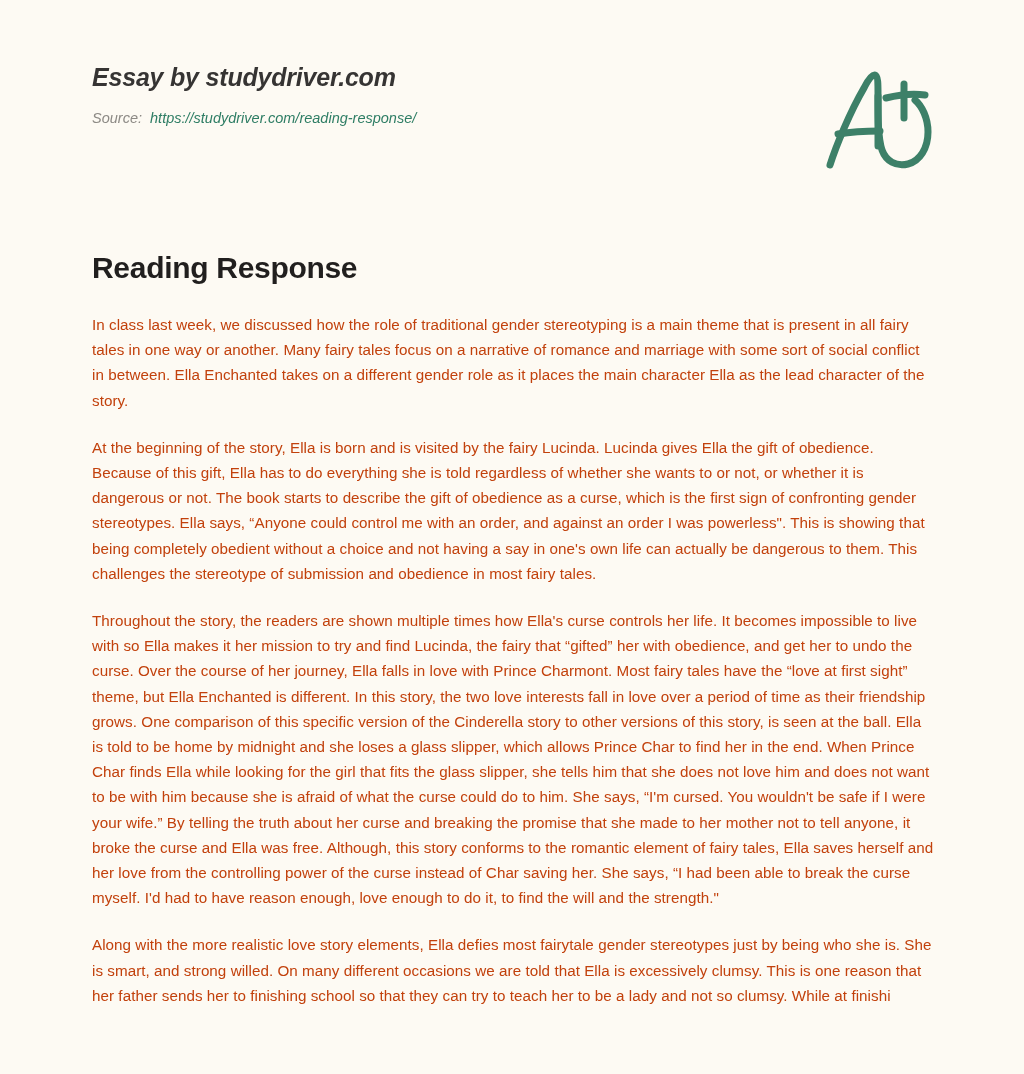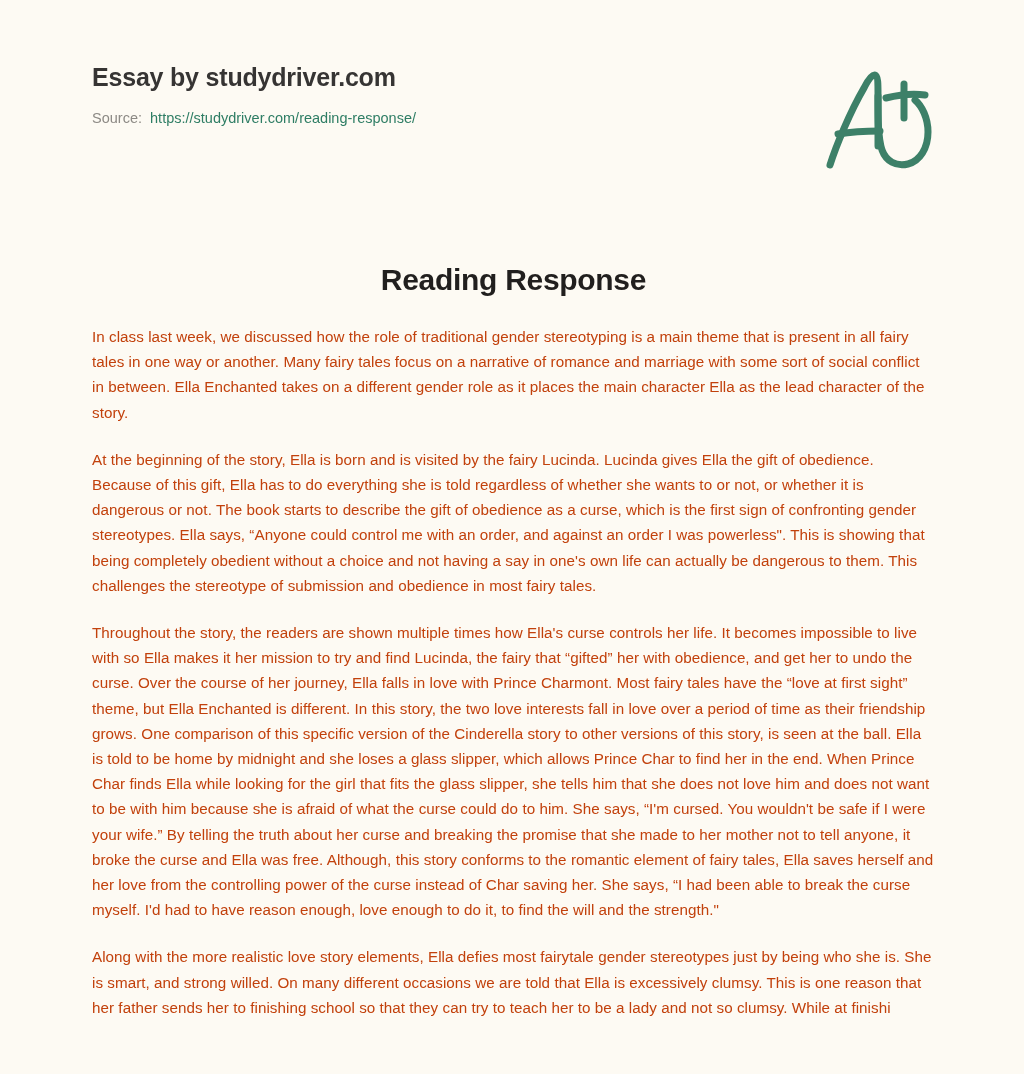--- a/index.html
+++ b/index.html
@@ -27,20 +27,21 @@
     position: absolute;
     left: 0;
     top: 0;
     width: 1024px;
     height: 190px;
   }
   .header-text {
     position: absolute;
     left: 92px;
     top: 62px;
+    font-style: italic;
   }
   .essay-by {
     font-size: 25px;
     font-weight: bold;
     color: #363433;
     letter-spacing: -0.2px;
     line-height: 30px;
     margin: 0;
     white-space: nowrap;
   }
@@ -75,27 +76,26 @@
   }
 
   
   .article {
     position: absolute;
     left: 92px;
     top: 250px;
     width: 843px;
   }
   .article-title {
-    margin: 12px;
+    margin: 0;
     font-size: 30px;
     font-weight: bold;
     color: #211f1e;
     letter-spacing: -0.3px;
     line-height: 36px;
-    text-align: center;
   }
   .body-copy {
     margin-top: 26px;
   }
   .body-copy p {
     margin: 0 0 22px 0;
     font-size: 15.2px;
     line-height: 25.2px;
     color: #c2410c;
     text-align: left;

